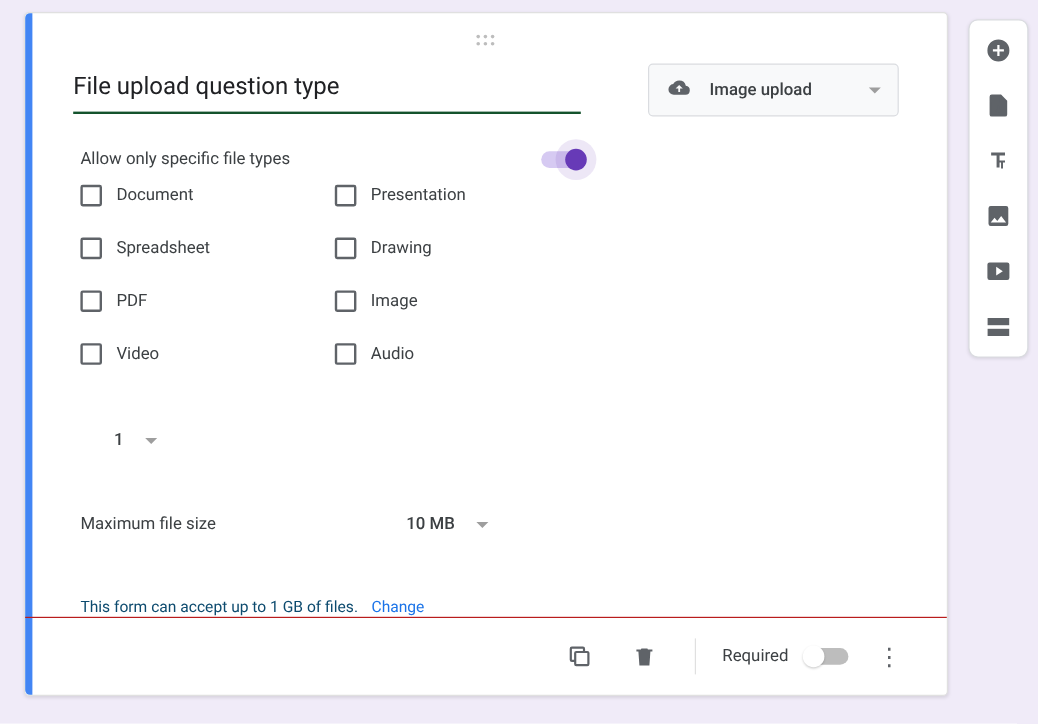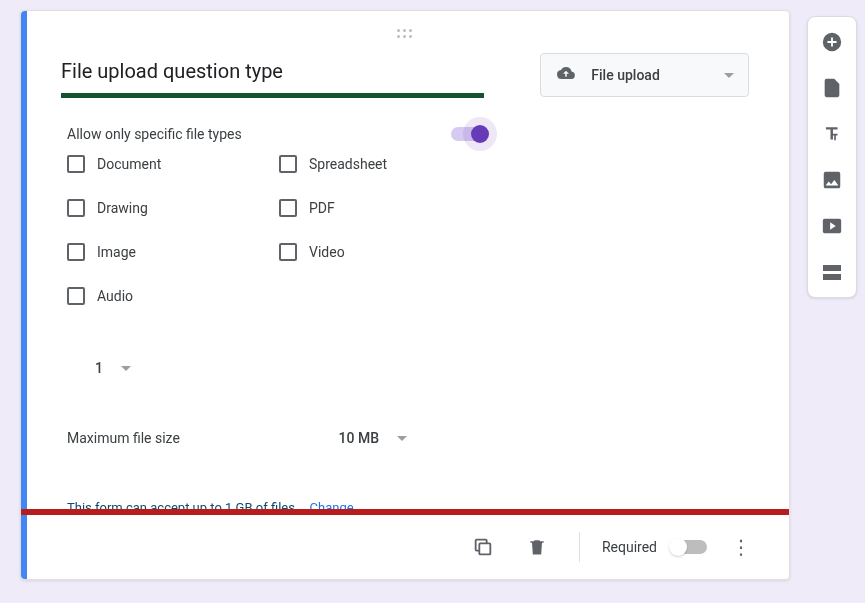--- a/index.html
+++ b/index.html
@@ -7,21 +7,21 @@
     .card {
       position: absolute; left: 20px; top: 10px; width: 770px; height: 570px;
       background: #fff; border: 1px solid #e0e0e0; border-radius: 4px;
       box-shadow: 0 1px 3px rgba(0,0,0,0.1);
     }
     .card-accent { position: absolute; left: 0; top: 0; width: 6px; height: 100%; background: #4285f4; border-top-left-radius: 4px; border-bottom-left-radius: 4px;}
     .drag-handle { text-align: center; padding: 6px 0 2px; color: #bdbdbd; cursor: move;}
     .drag-dots { display: inline-grid; grid-template-columns: repeat(3,4px); grid-template-rows: repeat(2,4px); gap: 2px;}
     .drag-dots span { width: 3px; height: 3px; background: #bdbdbd; border-radius: 50%; }
     .header-row { display: flex; padding: 8px 40px 0; align-items: flex-start; gap: 56px;}
-    .question-title { font-size: 20px; color: #202124; padding: 10px 0; border-bottom: 5px solid #14532d; width: 436px;}
+    .question-title { font-size: 20px; color: #202124; padding: 10px 0; border-bottom: 2px solid #14532d; width: 436px;}
     .type-dropdown { display: flex; align-items: center; gap: 14px; background: #f8f9fa; border: 1px solid #dadce0; border-radius: 4px; padding: 10px 14px; width: 214px; cursor: pointer; margin-top: 4px;}
     .type-dropdown .label { font-size: 14px; color: #3c4043; flex: 1; font-weight: 500;}
     .cloud-icon svg { width: 22px; height: 18px; fill: #5f6368;}
     .chevron { width: 0; height: 0; border-left: 5px solid transparent; border-right: 5px solid transparent; border-top: 5px solid #9e9e9e;}
     .body { padding: 28px 40px 0 46px; }
     .toggle-row { display: flex; align-items: center; width: 420px; justify-content: space-between;  text-align: center;}
     .toggle-label { font-size: 14px; color: #3c4043;}
     .switch { position: relative; width: 36px; height: 14px; background: #d6caf2; border-radius: 10px; cursor: pointer;}
     .switch.on .knob { left: 20px; background: #673ab7; box-shadow: 0 0 0 8px rgba(103,58,183,0.12);}
     .switch .knob { position: absolute; width: 18px; height: 18px; border-radius: 50%; background: #fff; left: -2px; top: -2px; transition: left .2s; box-shadow: 0 1px 2px rgba(0,0,0,0.2);}
@@ -31,21 +31,21 @@
     .checkbox-row { display: flex; align-items: center; gap: 12px; cursor: pointer;}
     .checkbox { width: 18px; height: 18px; border: 2px solid #5f6368; border-radius: 2px; flex-shrink: 0;}
     .checkbox-label { font-size: 14px; color: #3c4043;}
     .param-row { display: flex; align-items: center; margin-top: 42px; gap: 4px;}
     .param-label { font-size: 14px; color: #3c4043; width: 272px;}
     .param-dropdown { display: flex; align-items: center; gap: 18px; padding: 6px 10px; cursor: pointer; min-width: 74px; justify-content: flex-end;}
     .param-value { font-size: 14px; color: #3c4043; font-weight: 500;}
     .storage-note { margin-top: 48px; font-size: 13px;}
     .storage-text { color: #0c4a6e;}
     .change-link { color: #1a73e8; margin-left: 8px; cursor: pointer; margin-top: 48px;}
-    .footer { position: absolute; bottom: 0; left: 0; right: 0; border-top: 6px solid #b91c1c; padding: 12px 28px 12px 0; display: flex; align-items: center; justify-content: flex-end; gap: 14px;}
+    .footer { position: absolute; bottom: 0; left: 0; right: 0; border-top: 1px solid #b91c1c; padding: 12px 28px 12px 0; display: flex; align-items: center; justify-content: flex-end; gap: 14px;}
     .footer .icon-btn { width: 40px; height: 40px; display: flex; align-items: center; justify-content: center; color: #5f6368; cursor: pointer; border-radius: 50%;}
     .vdiv { width: 1px; height: 30px; background: #e0e0e0; margin: 0 8px;}
     .req-label { font-size: 14px; color: #3c4043;}
     .more-btn { font-size: 20px;}
     .side-toolbar { position: absolute; right: 8px; top: 16px; width: 50px; background: #fff; border: 1px solid #dadce0; border-radius: 8px; box-shadow: 0 1px 3px rgba(0,0,0,0.1); display: flex; flex-direction: column; align-items: center; padding: 10px 0; gap: 16px;}
     .side-toolbar .tb-btn { width: 30px; height: 30px; display: flex; align-items: center; justify-content: center; color: #5f6368; cursor: pointer;}
     .side-toolbar svg { width: 22px; height: 22px; fill: #5f6368;}
     .section-bars { display: flex; flex-direction: column; gap: 3px;}
     .section-bars span { width: 18px; height: 6px; background: #5f6368;}
   </style>
@@ -65,37 +65,41 @@
       </div>
   </div>
   <div class="header-row">
     <div class="question-title">File upload question type</div>
     <div class="type-dropdown">
       <span class="cloud-icon">
         <svg viewBox="0 0 24 24">
             <path d="M19.35 10.04A7.49 7.49 0 0 0 12 4a7.5 7.5 0 0 0-6.65 4.04A6 6 0 0 0 6 20h13a5 5 0 0 0 .35-9.96zM13 13v4h-2v-4H8l4-4 4 4h-3z"></path>
           </svg>
       </span>
-      <span class="label">File upload</span>
+      <span class="label">Image upload</span>
       <span class="chevron"></span>
     </div>
   </div>
 
   <div class="body">
     <div class="toggle-row">
       <span class="toggle-label">Allow only specific file types</span>
       <div class="switch on">
           <div class="knob"></div>
         </div>
     </div>
 
     <div class="filetypes">
       <div class="checkbox-row">
           <div class="checkbox"></div>
           <span class="checkbox-label">Document</span>
+        </div>
+      <div class="checkbox-row">
+          <div class="checkbox"></div>
+          <span class="checkbox-label">Presentation</span>
         </div>
       <div class="checkbox-row">
           <div class="checkbox"></div>
           <span class="checkbox-label">Spreadsheet</span>
         </div>
       <div class="checkbox-row">
           <div class="checkbox"></div>
           <span class="checkbox-label">Drawing</span>
         </div>
       <div class="checkbox-row">

